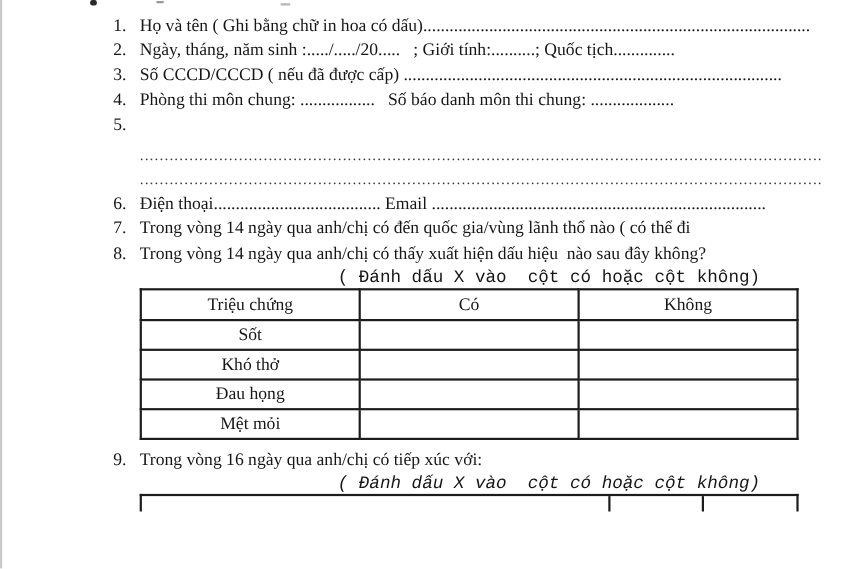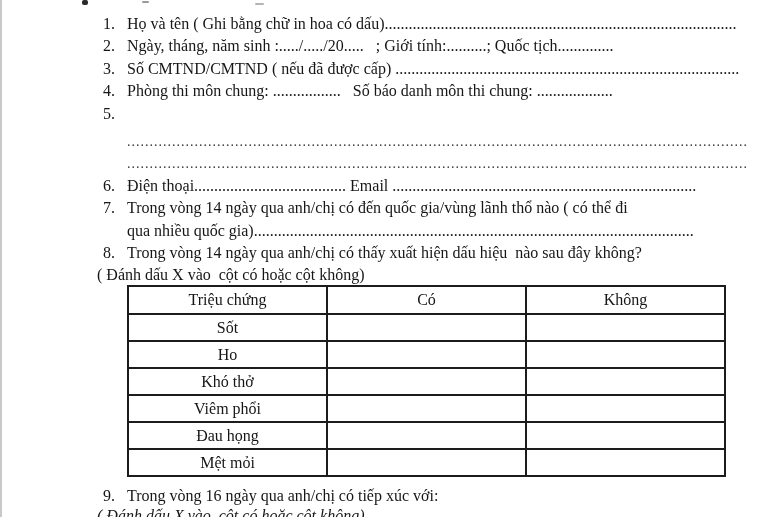--- a/index.html
+++ b/index.html
@@ -29,23 +29,23 @@
   .item .ln{display:block;white-space:pre-wrap;overflow:hidden;}
 
   .fill-line{
     margin-left:24px;width:620px;height:22px;line-height:22px;
     font-size:14px;letter-spacing:1px;
     overflow:hidden;white-space:nowrap;color:#3a3a3a;
   }
   .fill-line.first{margin-top:6px;}
 
   .note{
-    margin-left:24px;width:594px;text-align:left;
+    margin-left:24px;width:594px;text-align:right;
     font-size:16px;line-height:20px;
-    position:relative;left:-30px;white-space:pre-wrap;
+    position:relative;left:-30px;white-space:pre-wrap;font-family:Liberation Mono, monospace;
   }
   .note.italic{font-style:italic;line-height:18px;}
 
   table.symptoms{
     margin-left:24px;width:599px;
     border-collapse:collapse;table-layout:fixed;
     font-size:16px;
   }
   table.symptoms th, table.symptoms td{
     border:2px solid #1c1c1c;
@@ -90,21 +90,21 @@
     <div class="item">
       <span class="num">2.</span>
       <span class="txt">
           <span class="ln">Ngày, tháng, năm sinh :...../...../20.....   ; Giới tính:..........; Quốc tịch..............</span>
         </span>
     </div>
 
     <div class="item">
       <span class="num">3.</span>
       <span class="txt">
-          <span class="ln">Số CMTND/CMTND ( nếu đã được cấp) ......................................................................................</span>
+          <span class="ln">Số CCCD/CCCD ( nếu đã được cấp) ......................................................................................</span>
         </span>
     </div>
 
     <div class="item">
       <span class="num">4.</span>
       <span class="txt">
           <span class="ln">Phòng thi môn chung: .................   Số báo danh môn thi chung: ...................</span>
         </span>
     </div>
 
@@ -121,21 +121,20 @@
       <span class="num">6.</span>
       <span class="txt">
           <span class="ln">Điện thoại...................................... Email ............................................................................</span>
         </span>
     </div>
 
     <div class="item">
       <span class="num">7.</span>
       <span class="txt">
         <span class="ln">Trong vòng 14 ngày qua anh/chị có đến quốc gia/vùng lãnh thổ nào ( có thể đi</span>
-        <span class="ln">qua nhiều quốc gia)..............................................................................................................</span>
       </span>
     </div>
 
     <div class="item">
       <span class="num">8.</span>
       <span class="txt">
           <span class="ln">Trong vòng 14 ngày qua anh/chị có thấy xuất hiện dấu hiệu  nào sau đây không?</span>
         </span>
     </div>
 
@@ -154,31 +153,21 @@
           <th>Không</th>
         </tr>
       </thead>
       <tbody>
         <tr>
           <td class="sym">Sốt</td>
           <td></td>
           <td></td>
         </tr>
         <tr>
-          <td class="sym">Ho</td>
-          <td></td>
-          <td></td>
-        </tr>
-        <tr>
           <td class="sym">Khó thở</td>
-          <td></td>
-          <td></td>
-        </tr>
-        <tr>
-          <td class="sym">Viêm phổi</td>
           <td></td>
           <td></td>
         </tr>
         <tr>
           <td class="sym">Đau họng</td>
           <td></td>
           <td></td>
         </tr>
         <tr>
           <td class="sym">Mệt mỏi</td>

